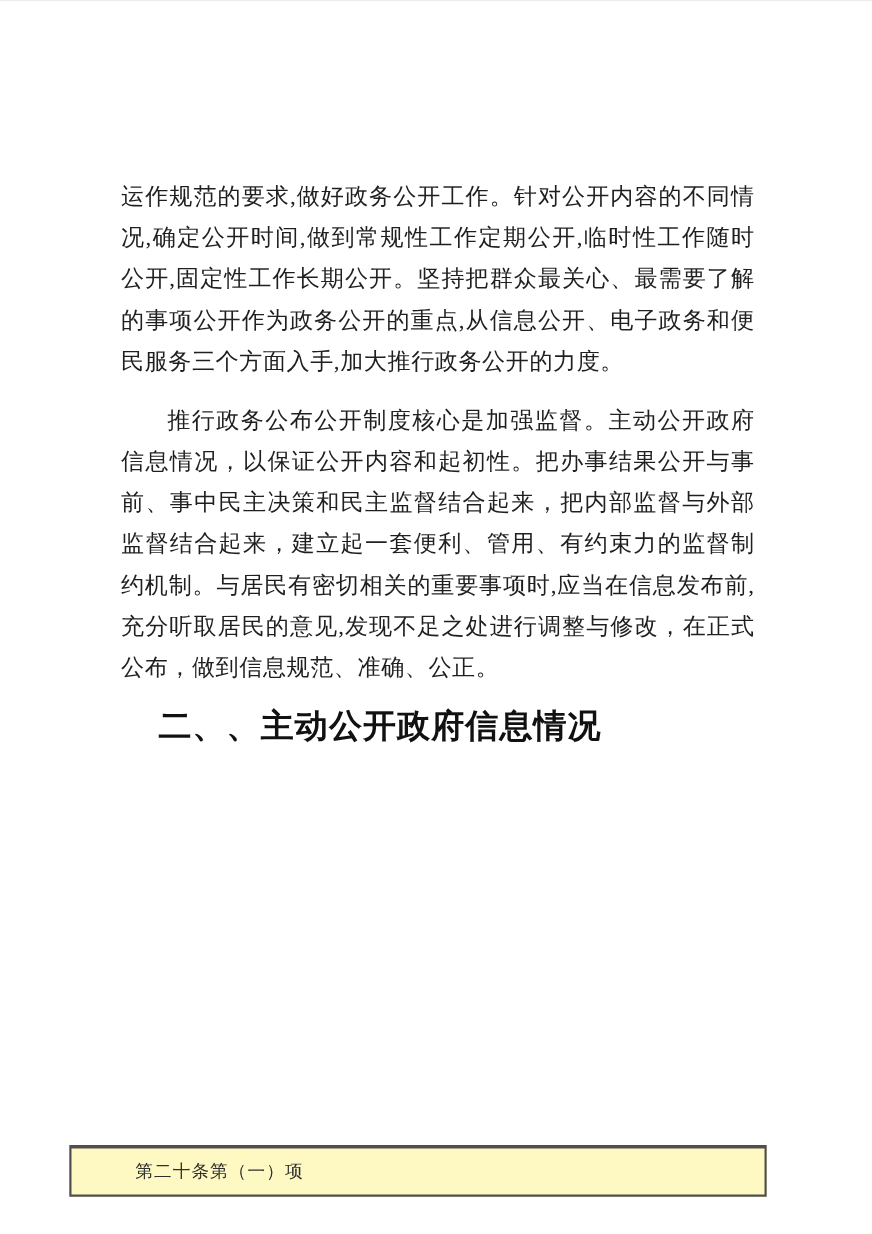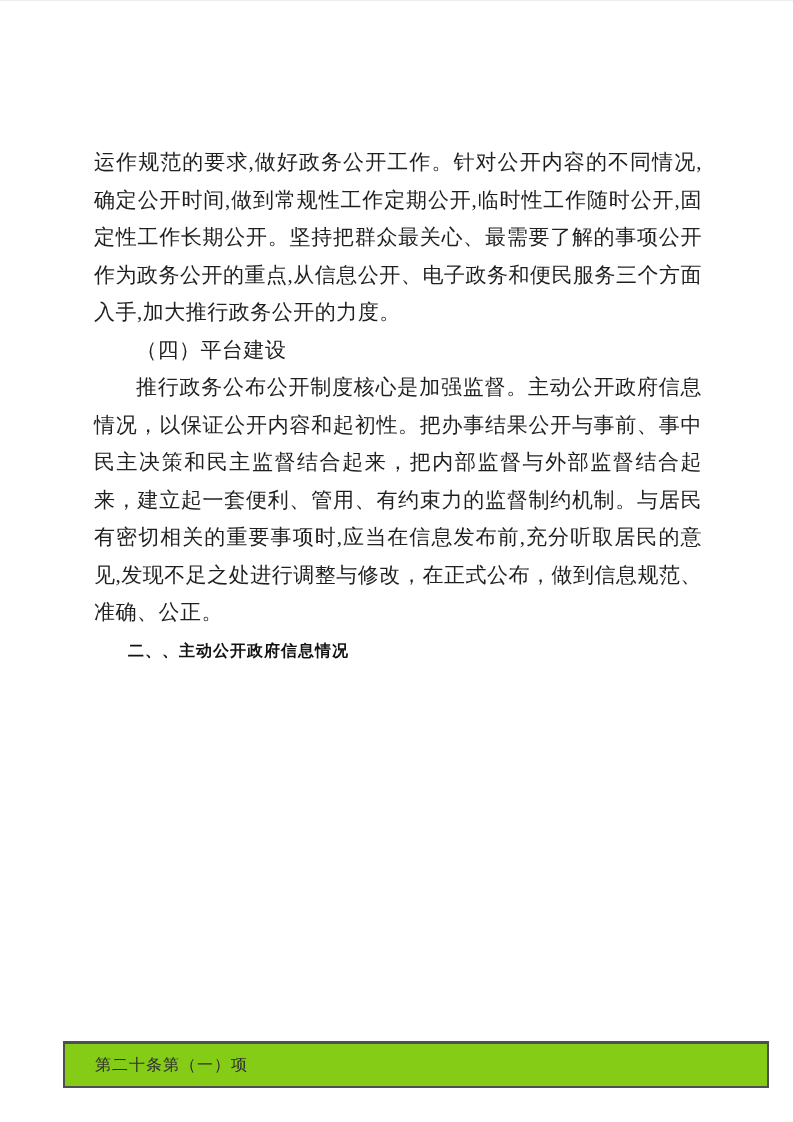--- a/index.html
+++ b/index.html
@@ -21,59 +21,59 @@
     top: 143px;
     left: 94px;
     width: 608px;
     color: #1f1f1f;
     font-size: 21px;
     line-height: 37.5px;
     letter-spacing: 0.5px;
     text-align: justify;
     text-align-last: left;
   }
-  .para { margin: 0; }
+  .para { margin: 16px; }
   .para.body-indent { text-indent: 2em; }
   .para.sub-heading { text-indent: 2em; }
   .para.main-heading {
     text-indent: 34px;
     font-family: "Liberation Sans", "DejaVu Sans", sans-serif;
     font-weight: 700;
-    font-size: 16px;
+    font-size: 30px;
     color: #111111;
     letter-spacing: 1px;
   }
   .footer-box {
     position: absolute;
     left: 63px;
     top: 1040px;
-    width: 706px;
+    width: 634px;
     height: 47px;
     border: 2px solid #4f4f4f;
     border-top-width: 3px;
-    background: #84cc16;
+    background: #fef9c3;
     display: flex;
     align-items: center;
+    padding-left: 28px;
   }
   .footer-text {
     padding-left: 30px;
     font-family: "Liberation Sans", "DejaVu Sans", sans-serif;
     font-size: 16px;
     letter-spacing: 1px;
     color: #2f2f2f;
   }
 </style>
 </head>
 <body>
 
 <div class="page">
 
   <div class="doc-body">
     <p class="para">运作规范的要求,做好政务公开工作。针对公开内容的不同情况,确定公开时间,做到常规性工作定期公开,临时性工作随时公开,固定性工作长期公开。坚持把群众最关心、最需要了解的事项公开作为政务公开的重点,从信息公开、电子政务和便民服务三个方面入手,加大推行政务公开的力度。</p>
-    <p class="para sub-heading">（四）平台建设</p>
     <p class="para body-indent">推行政务公布公开制度核心是加强监督。主动公开政府信息情况，以保证公开内容和起初性。把办事结果公开与事前、事中民主决策和民主监督结合起来，把内部监督与外部监督结合起来，建立起一套便利、管用、有约束力的监督制约机制。与居民有密切相关的重要事项时,应当在信息发布前,充分听取居民的意见,发现不足之处进行调整与修改，在正式公布，做到信息规范、准确、公正。</p>
     <p class="para main-heading">二、、主动公开政府信息情况</p>
   </div>
 
   <div class="footer-box">
     <span class="footer-text">第二十条第（一）项</span>
   </div>
 
 </div>
 

